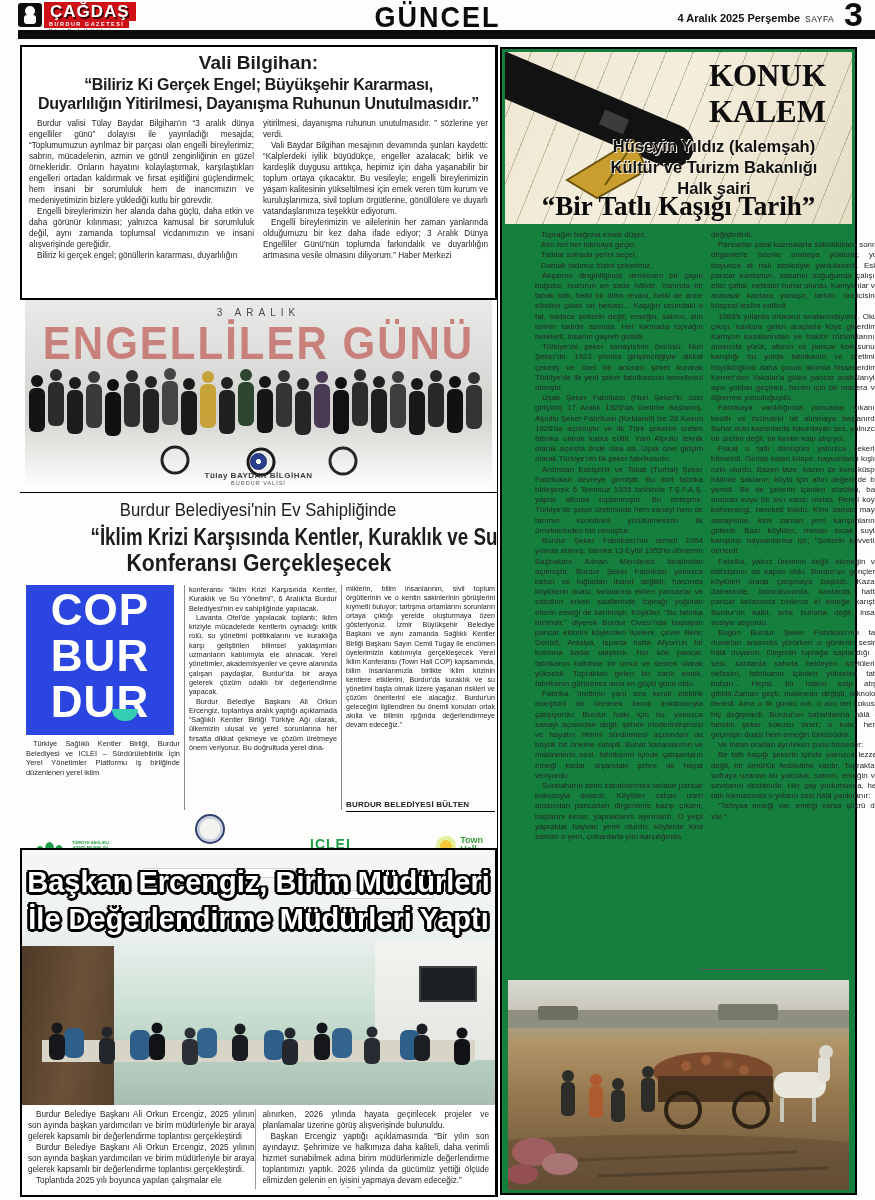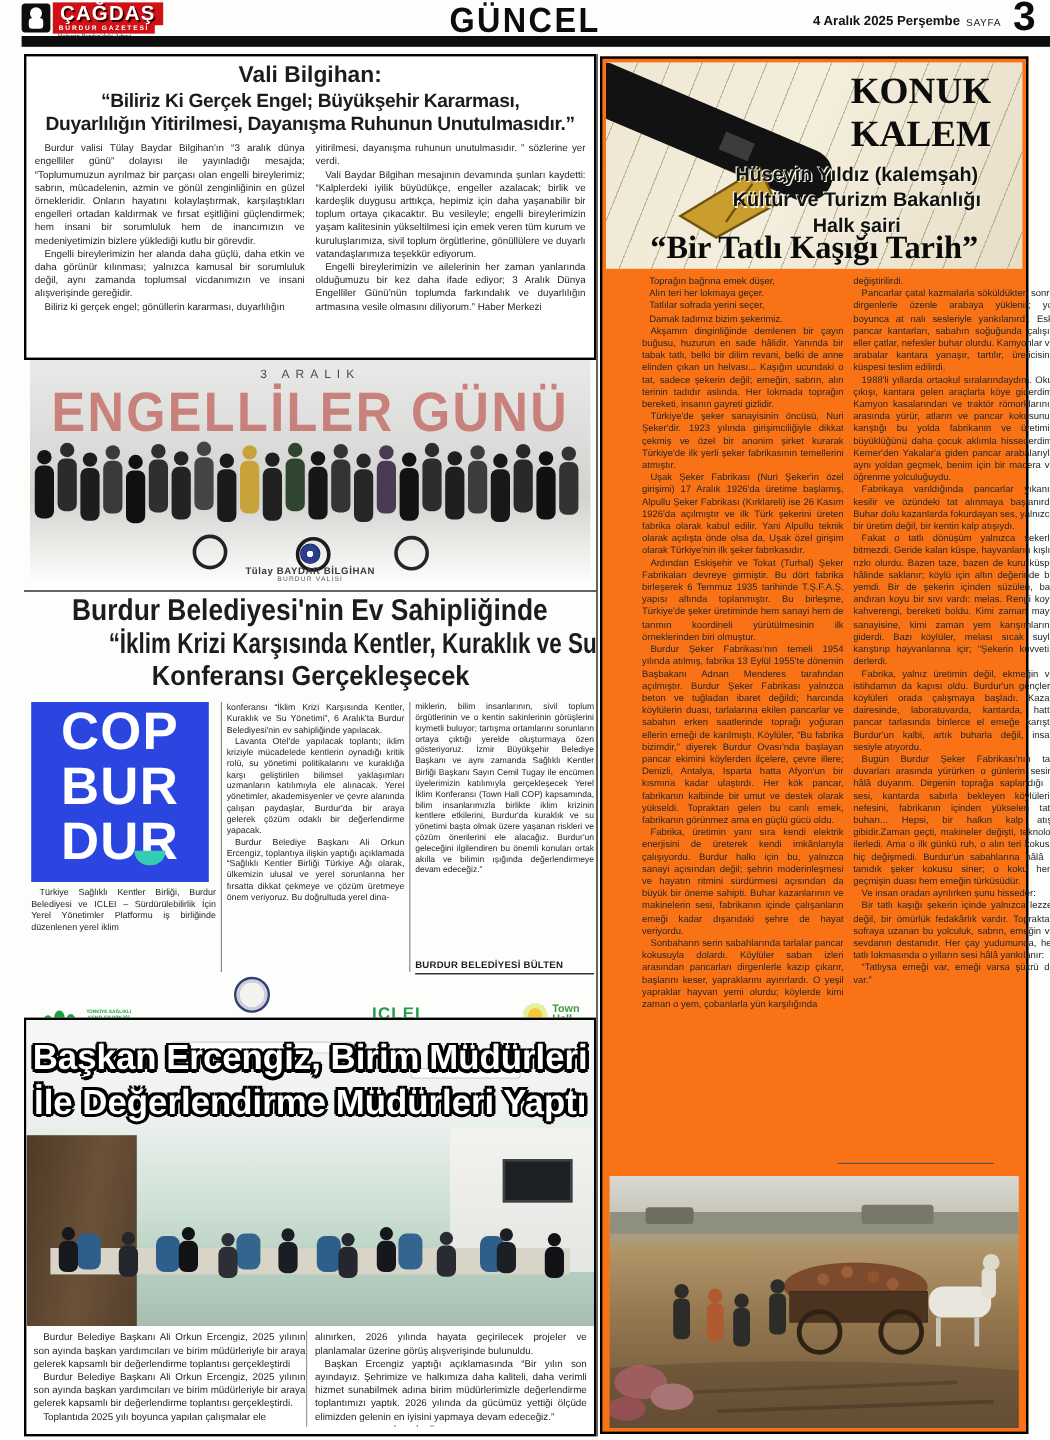--- a/index.html
+++ b/index.html
@@ -46,21 +46,21 @@
   .p1-title{position:absolute;left:0;top:20px;width:100%;text-align:center;font-size:42px;
     font-weight:900;color:rgba(196,112,106,.85);letter-spacing:2px;transform:scaleY(1.1);white-space:nowrap;}
   .p1-crowd{position:absolute;left:0;top:58px;}
   .p1-cap{position:absolute;left:0;bottom:4px;width:100%;text-align:center;}
   .p1-emblem{display:block;margin:0 auto 1px;width:15px;height:15px;border-radius:50%;
     background:radial-gradient(circle at 50% 50%, #fff 0 25%, #2b3f8f 26% 100%);border:1px solid #1a2a6a;}
   .p1-name{font-size:8px;font-weight:bold;color:#3a3a3a;letter-spacing:.5px;}
   .p1-role{font-size:5.5px;color:#555;letter-spacing:1px;}
   
   .a2-hl{left:20px;top:492px;width:477px;border-top:1.5px solid #000;padding-top:3px;text-align:center;}
-  .a2-l1{font-size:25px;font-weight:700;line-height:27px;}
+  .a2-l1{font-size:19px;font-weight:400;line-height:27px;}
   .a2-l2{font-size:24px;font-weight:900;line-height:27px;}
   .a2-l3{font-size:23px;font-weight:900;line-height:26px;}
   .a2-body{left:20px;top:585px;width:477px;height:225px;display:flex;}
   .a2-c1{width:158px;padding:0 4px 0 6px;}
   .a2-c2{width:152px;border-left:1px solid #888;padding:0 4px;}
   .a2-c3{width:153px;border-left:1px solid #888;padding:0 2px 0 4px;}
   .cop-logo{width:148px;height:148px;background:#2b46e0;position:relative;padding-top:2px;margin-bottom:4px;}
   .cop-word{color:#fff;font-weight:900;font-size:44px;line-height:46px;text-align:center;letter-spacing:1px;}
   .cop-swoosh{position:absolute;left:86px;top:124px;width:26px;height:12px;background:#35cdb2;
     border-radius:0 0 13px 13px;}
@@ -96,21 +96,21 @@
   .a3-tv{position:absolute;right:18px;top:116px;width:54px;height:32px;background:#1d2124;border:2px solid #3c4144;}
   .a3-people{position:absolute;left:0;top:150px;}
   .a3-hl{position:absolute;left:0;top:14px;width:100%;text-align:center;color:#fff;
     font-size:29px;font-weight:900;line-height:37px;letter-spacing:0;
     text-shadow:-2px -2px 0 #000,2px -2px 0 #000,-2px 2px 0 #000,2px 2px 0 #000,0 3px 0 #000,3px 0 0 #000,-3px 0 0 #000;}
   .a3-body{display:flex;gap:0;padding:4px 6px 0;}
   .a3-body .newscol{width:228px;height:80px;overflow:hidden;}
   .a3-body .c2{border-left:1px solid #999;padding-left:7px;}
   .a3-src{font-size:8.2px;font-weight:bold;margin-top:1px;}
   
-  .kk-box{left:500px;top:47px;width:357px;height:1148px;border:2px solid #000;background:#f97316;box-sizing:border-box;}
+  .kk-box{left:500px;top:47px;width:357px;height:1148px;border:2px solid #000;background:#15803d;box-sizing:border-box;}
   .kk-header{position:relative;margin:3px;height:172px;overflow:hidden;
     background:
       repeating-linear-gradient(112deg,rgba(150,140,110,0) 0 24px,rgba(150,140,110,.55) 24px 25px),
       linear-gradient(115deg,#efe7d2 0,#f4eedd 45%,#e7dec6 100%);}
   .kk-title{position:absolute;right:26px;top:6px;text-align:center;font-family:"Liberation Serif",serif;
     font-size:31px;font-weight:bold;line-height:36px;color:#0d0d0d;}
   .kk-author{position:absolute;right:8px;top:84px;width:260px;text-align:center;font-size:16.5px;
     font-weight:bold;line-height:21px;color:#111;text-shadow:1px 1px 0 #f5f0e2,-1px -1px 0 #f5f0e2;}
   .kk-poemtitle{position:absolute;left:0;bottom:2px;width:100%;text-align:center;
     font-family:"Liberation Serif",serif;font-size:27px;font-weight:bold;color:#0a0a0a;}
@@ -222,21 +222,21 @@
       <div class="cop-swoosh"></div>
     </div>
     <div class="newscol2 a2-cap">
         <p>Türkiye Sağlıklı Kentler Birliği, Burdur Belediyesi ve ICLEI – Sürdürülebilirlik İçin Yerel Yönetimler Platformu iş birliğinde düzenlenen yerel iklim</p>
       </div>
   </div>
   <div class="a2-c2">
     <div class="newscol2 continued">
         <p>konferansı “İklim Krizi Karşısında Kentler, Kuraklık ve Su Yönetimi”, 6 Aralık'ta Burdur Belediyesi'nin ev sahipliğinde yapılacak.</p>
         <p>Lavanta Otel'de yapılacak toplantı; iklim kriziyle mücadelede kentlerin oynadığı kritik rolü, su yönetimi politikalarını ve kuraklığa karşı geliştirilen bilimsel yaklaşımları uzmanların katılımıyla ele alınacak. Yerel yönetimler, akademisyenler ve çevre alanında çalışan paydaşlar, Burdur'da bir araya gelerek çözüm odaklı bir değerlendirme yapacak.</p>
-        <p>Burdur Belediye Başkanı Ali Orkun Ercengiz, toplantıya ilişkin yaptığı açıklamada “Sağlıklı Kentler Birliği Türkiye Ağı olarak, ülkemizin ulusal ve yerel sorunlarına her fırsatta dikkat çekmeye ve çözüm üretmeye önem veriyoruz. Bu doğrultuda yerel dina-</p>
+        <p>Burdur Belediye Başkanı Ali Orkun Ercengiz, toplantıya aralık yaptığı açıklamada “Sağlıklı Kentler Birliği Türkiye Ağı olarak, ülkemizin ulusal ve yerel sorunlarına her fırsatta dikkat çekmeye ve çözüm üretmeye önem veriyoruz. Bu doğrultuda yerel dina-</p>
       </div>
   </div>
   <div class="a2-c3">
     <div class="newscol2 continued">
         <p>miklerin, bilim insanlarının, sivil toplum örgütlerinin ve o kentin sakinlerinin görüşlerini kıymetli buluyor; tartışma ortamlarını sorunların ortaya çıktığı yerelde oluşturmaya özen gösteriyoruz. İzmir Büyükşehir Belediye Başkanı ve aynı zamanda Sağlıklı Kentler Birliği Başkanı Sayın Cemil Tugay ile encümen üyelerimizin katılımıyla gerçekleşecek Yerel İklim Konferansı (Town Hall COP) kapsamında, bilim insanlarımızla birlikte iklim krizinin kentlere etkilerini, Burdur'da kuraklık ve su yönetimi başta olmak üzere yaşanan riskleri ve çözüm önerilerini ele alacağız. Burdur'un geleceğini ilgilendiren bu önemli konuları ortak akılla ve bilimin ışığında değerlendirmeye devam edeceğiz.”</p>
       </div>
     <div class="src-line">BURDUR BELEDİYESİ BÜLTEN</div>
   </div>
 </div>
 

